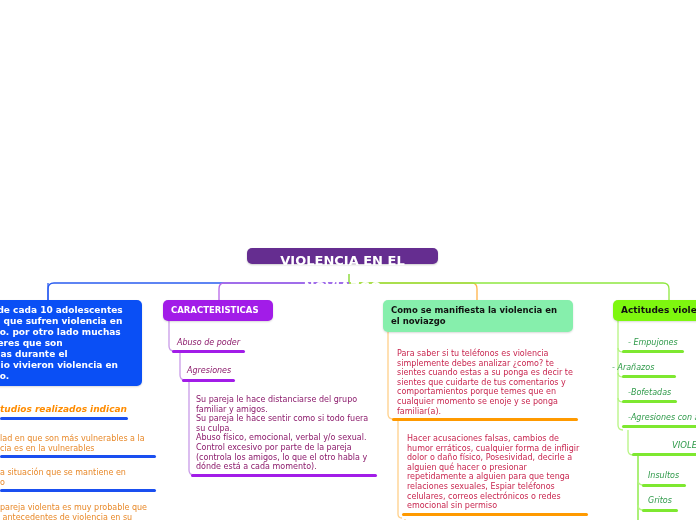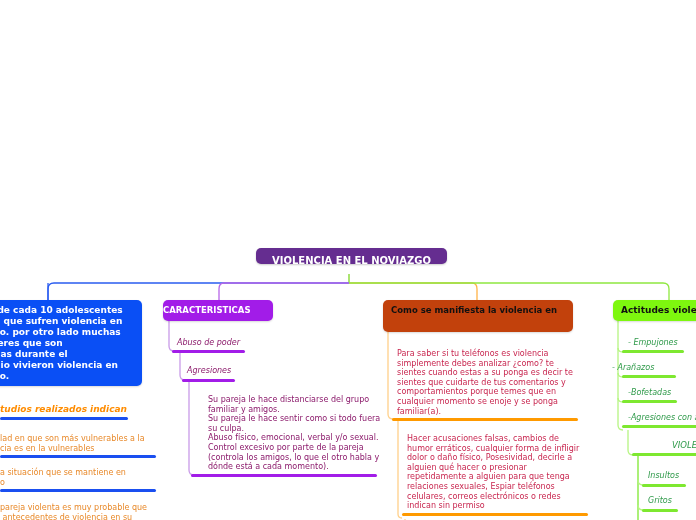--- a/index.html
+++ b/index.html
@@ -3,33 +3,33 @@
 <meta charset="utf-8">
 <style>
   html, body { margin: 0; padding: 0; }
   body {
     width: 696px; height: 520px; overflow: hidden; position: relative;
     background: #ffffff;
     font-family: "DejaVu Sans", "Liberation Sans", sans-serif;
   }
   .abs { position: absolute; }
   .root {
-    position: absolute; left: 256px; top: 248px; width: 191px; height: 16px;
+    position: absolute; left: 247px; top: 248px; width: 191px; height: 16px;
     background: #652d90; border-radius: 5px; color: #fff;
-    font-weight: bold; font-size: 10px; line-height: 26px; text-align: center;
+    font-weight: bold; font-size: 13px; line-height: 26px; text-align: center;
     box-shadow: 0 1px 2px rgba(0,0,0,0.2);
   }
   .topic {
     position: absolute; border-radius: 5px; font-weight: bold; font-size: 9px;
     box-shadow: 0 1px 2px rgba(0,0,0,0.15);
   }
   .t-blue { left: -12px; top: 300px; width: 154px; height: 86px; background: #0a4ff5; color: #fff; line-height: 11px; padding: 5px 0 0 0; box-sizing: border-box; font-size: 9px; }
   .t-blue span { display:block; white-space: pre; }
-  .t-purple { left: 163px; top: 300px; width: 110px; height: 21px; background: #a21ce8; color: #fff; line-height: 21px; box-sizing: border-box; font-size: 8.5px; }
-  .t-orange { left: 383px; top: 300px; width: 190px; height: 32px; background: #c2410c; color: #111; padding: 5px 8px; box-sizing: border-box; line-height: 11px; font-size: 8.5px; }
+  .t-purple { left: 163px; top: 300px; width: 110px; height: 21px; background: #a21ce8; color: #fff; line-height: 21px; padding-left: 8px; box-sizing: border-box; font-size: 8.5px; }
+  .t-orange { left: 383px; top: 300px; width: 190px; height: 32px; background: #86efac; color: #111; padding: 5px 8px; box-sizing: border-box; line-height: 11px; font-size: 8.5px; }
   .t-green { left: 613px; top: 300px; width: 110px; height: 21px; background: #7ef70f; color: #111; line-height: 21px; padding-left: 8px; box-sizing: border-box; font-size: 9px; }
   .sub { position: absolute; font-size: 8px; white-space: nowrap; font-style: italic; }
   .blk { position: absolute; font-size: 8px; line-height: 9.6px; white-space: pre; }
   .ul { position: absolute; height: 3px; border-radius: 2px; }
 </style>
 </head>
 <body>
 
 <svg class="abs" style="left:0;top:0" width="696" height="520">
 
@@ -82,50 +82,51 @@
 <div class="ul" style="left:0;top:489px;width:156px;background:#1a4ff0"></div>
 
 <div class="blk" style="left:0;top:503px;color:#e8892a"><span>pareja violenta es muy probable que</span>
 <span> antecedentes de violencia en su</span></div>
 
 <div class="topic t-purple">CARACTERISTICAS</div>
 <div class="sub" style="left:177px;top:338px;color:#8b1a6b">Abuso de poder</div>
 <div class="ul" style="left:172px;top:350px;width:73px;background:#a21ce8"></div>
 <div class="sub" style="left:187px;top:366px;color:#8b1a6b">Agresiones</div>
 <div class="ul" style="left:182px;top:379px;width:53px;background:#a21ce8"></div>
-<div class="blk" style="left:208px;top:395px;color:#8b1a6b"><span>Su pareja le hace distanciarse del grupo</span>
+<div class="blk" style="left:196px;top:395px;color:#8b1a6b"><span>Su pareja le hace distanciarse del grupo</span>
 <span>familiar y amigos.</span>
 <span>Su pareja le hace sentir como si todo fuera</span>
 <span>su culpa.</span>
 <span>Abuso físico, emocional, verbal y/o sexual.</span>
 <span>Control excesivo por parte de la pareja</span>
 <span>(controla los amigos, lo que el otro habla y</span>
 <span>dónde está a cada momento).</span></div>
 <div class="ul" style="left:191px;top:474px;width:186px;background:#a21ce8"></div>
 
 <div class="topic t-orange">
     <div>Como se manifiesta la violencia en</div>
+    <div>el noviazgo</div>
   </div>
 <div class="blk" style="left:397px;top:349px;color:#c8264f"><span>Para saber si tu teléfonos es violencia</span>
 <span>simplemente debes analizar ¿como? te</span>
 <span>sientes cuando estas a su ponga es decir te</span>
 <span>sientes que cuidarte de tus comentarios y</span>
 <span>comportamientos porque temes que en</span>
 <span>cualquier momento se enoje y se ponga</span>
 <span>familiar(a).</span></div>
 <div class="ul" style="left:392px;top:418px;width:186px;background:#ff9a00"></div>
 
 <div class="blk" style="left:407px;top:434px;color:#c8264f"><span>Hacer acusaciones falsas, cambios de</span>
 <span>humor erráticos, cualquier forma de infligir</span>
 <span>dolor o daño físico, Posesividad, decirle a</span>
 <span>alguien qué hacer o presionar</span>
 <span>repetidamente a alguien para que tenga</span>
 <span>relaciones sexuales, Espiar teléfonos</span>
 <span>celulares, correos electrónicos o redes</span>
-<span>indican sin permiso</span></div>
+<span>emocional sin permiso</span></div>
 <div class="ul" style="left:402px;top:513px;width:186px;background:#ff9a00"></div>
 
 <div class="topic t-green">Actitudes viole</div>
 <div class="sub" style="left:628px;top:338px;color:#2f9a4a">- Empujones</div>
 <div class="ul" style="left:622px;top:350px;width:62px;background:#7ee830"></div>
 <div class="sub" style="left:612px;top:363px;color:#2f9a4a">- Arañazos</div>
 <div class="ul" style="left:622px;top:375px;width:54px;background:#7ee830"></div>
 <div class="sub" style="left:628px;top:388px;color:#2f9a4a">-Bofetadas</div>
 <div class="ul" style="left:622px;top:400px;width:55px;background:#7ee830"></div>
 <div class="sub" style="left:628px;top:413px;color:#2f9a4a">-Agresiones con a</div>

